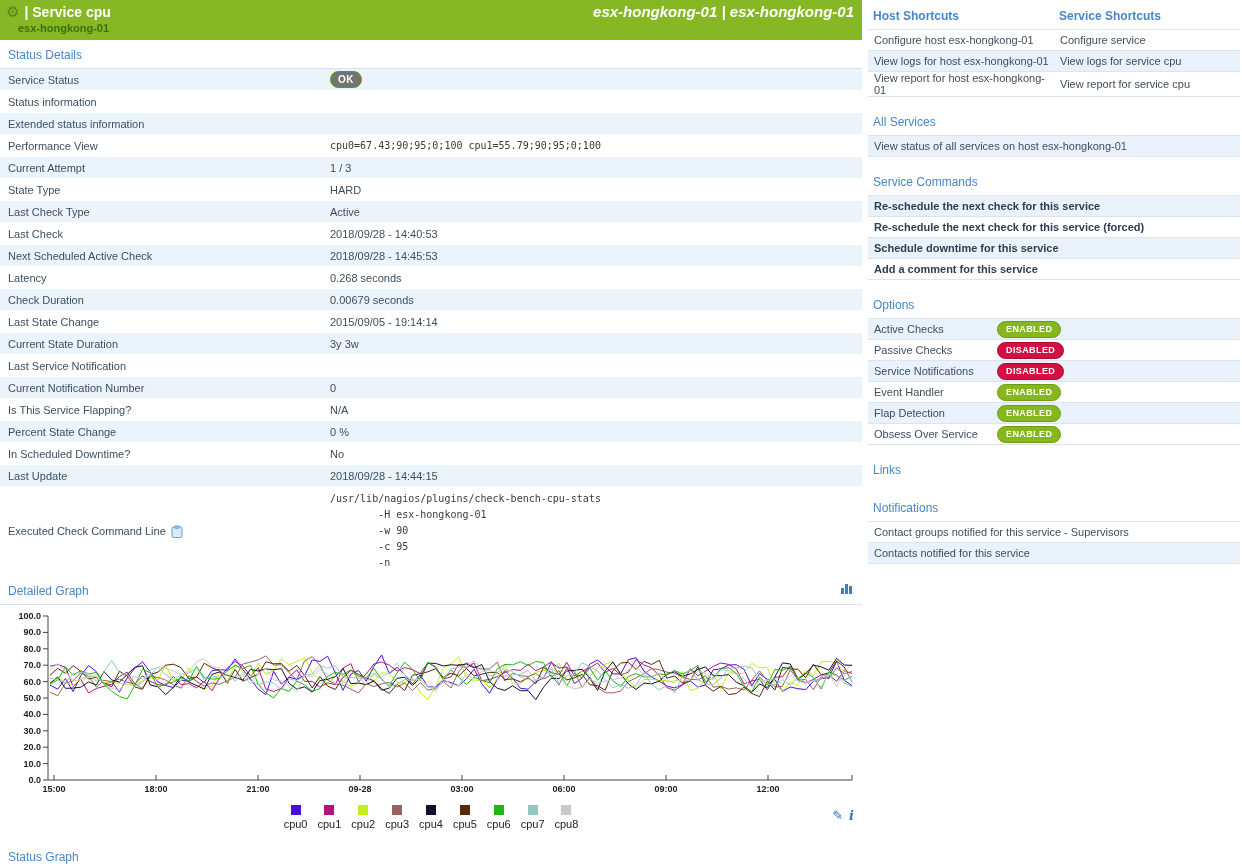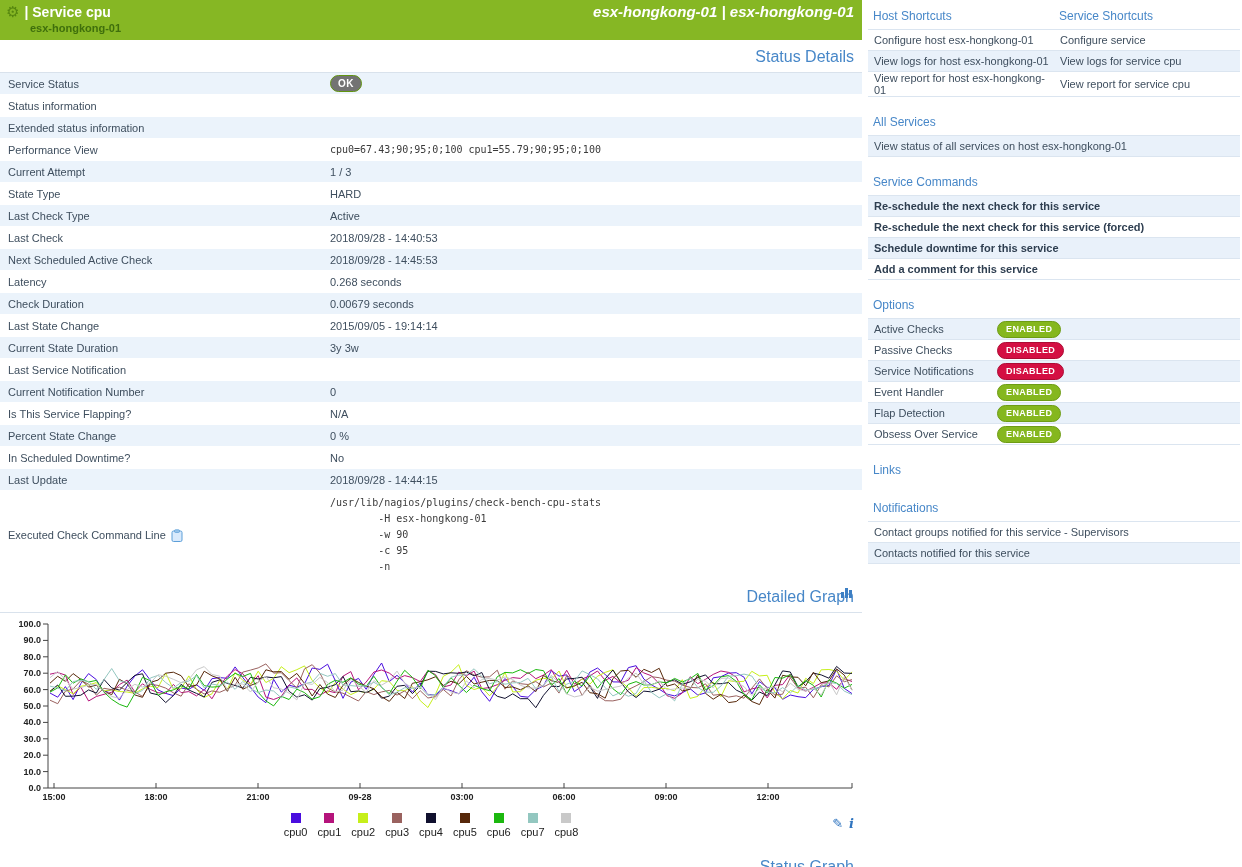--- a/index.html
+++ b/index.html
@@ -8,25 +8,25 @@
   .page { display:flex; width:1242px; height:867px; }
   .left-col { width:862px; flex:0 0 862px; background:#fff; }
   .right-col { flex:1; padding:0 2px 0 6px; background:#fff; }
 
   
   .hdr { background:#86b724; color:#fff; height:40px; padding:3px 8px 0 6px; }
   .hdr-row1 { display:flex; align-items:center; }
   .gear { color:#56860f; font-size:15px; line-height:15px; margin-right:5px; cursor:pointer; }
   .hdr-title { font-size:14px; font-weight:bold; }
   .hdr-right { margin-left:auto; font-size:15px; font-weight:bold;font-style:italic; }
-  .hdr-sub { margin-left:24px; font-size:11px; font-weight:bold; color:#3f6f0c; margin-top:2px; }
-
-  
-  .sec-h { color:#4787c8; font-size:16px; padding:8px 8px 6px 8px; border-bottom:1px solid #d9e2ec;
-           position:relative;text-align:right; }
+  .hdr-sub { margin-left:12px; font-size:11px; font-weight:bold; color:#3f6f0c; margin-top:2px; }
+
+  
+  .sec-h { color:#4787c8; font-size:12px; padding:8px 8px 6px 8px; border-bottom:1px solid #d9e2ec;
+           position:relative; }
   .rp-h { color:#4787c8; font-size:12px; padding:9px 5px 6px 5px; }
 
   
   .sd-table { width:100%; }
   .sd-row { display:flex; min-height:22px; align-items:center; font-size:11px; color:#3e4e5e;
             border-bottom:1px solid #fff; }
   .sd-row:nth-child(odd) { background:#ebf3fb; }
   .sd-label { width:330px; flex:0 0 330px; padding-left:8px; display:flex; align-items:center; }
   .sd-value { flex:1; padding-right:8px; }
   .sd-value.bold { font-weight:bold; color:#2e3d4d; }
@@ -35,21 +35,21 @@
   .clip-icon { margin-left:5px; display:inline-flex; cursor:pointer; }
 
   
   .pill { display:inline-block; border-radius:10px; color:#fff; font-weight:bold; font-size:9px;
           letter-spacing:.4px; padding:2px 8px; line-height:11px; }
   .pill-ok  { background:#737373; border:1px solid #619410; padding:2px 7px; font-size:10px; }
   .pill-on  { background:#85b71e; border:1px solid #6d9c14; }
   .pill-off { background:#d40f42; border:1px solid #ad0b34; }
 
   
-  .rp-two-h { display:flex; }
+  .rp-two-h { display:flex;font-weight:bold; }
   .rp-two-h > div { width:50%; }
   .rp-table { border-top:1px solid #dbe5f0; }
   .rp-row { display:flex; min-height:21px; align-items:center; font-size:11px; color:#3e4e5e;
             border-bottom:1px solid #dbe5f0; }
   .rp-cell { width:50%; padding-left:6px; cursor:pointer; }
   .stripe-b > .rp-row:nth-child(odd)  { background:#e9f1fa; }
   .stripe-w > .rp-row:nth-child(even) { background:#e9f1fa; }
   .rp-row.cmd { font-weight:bold; color:#2e3e50; padding-left:6px; cursor:pointer; }
   .rp-row.single { padding-left:6px; cursor:pointer; }
   .opt-label { width:129px; flex:0 0 129px; padding-left:6px; }

